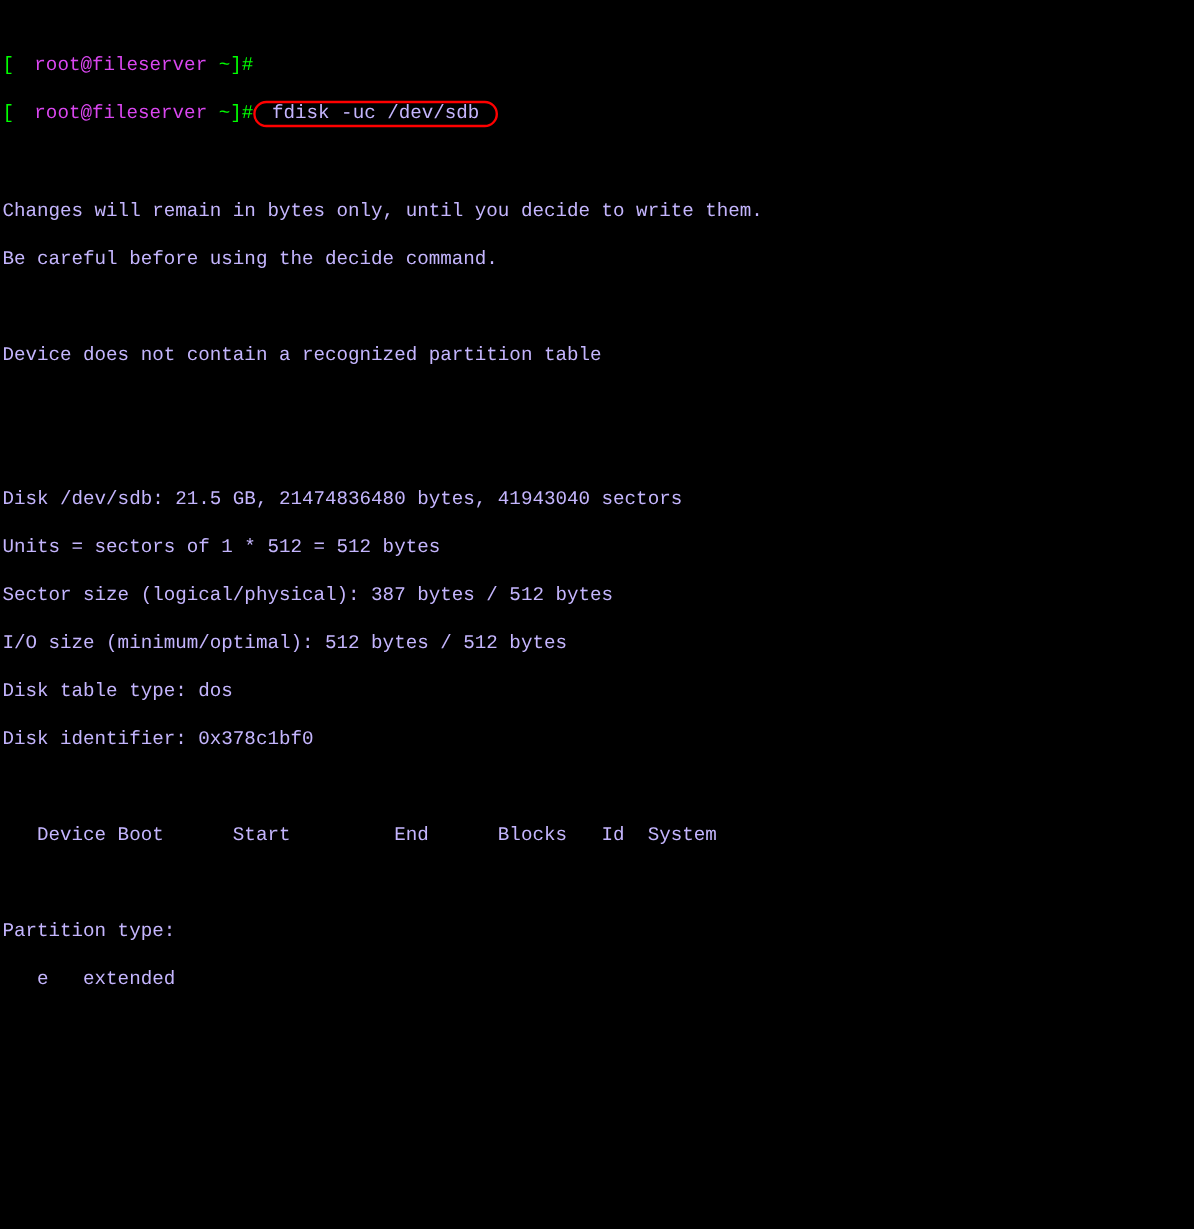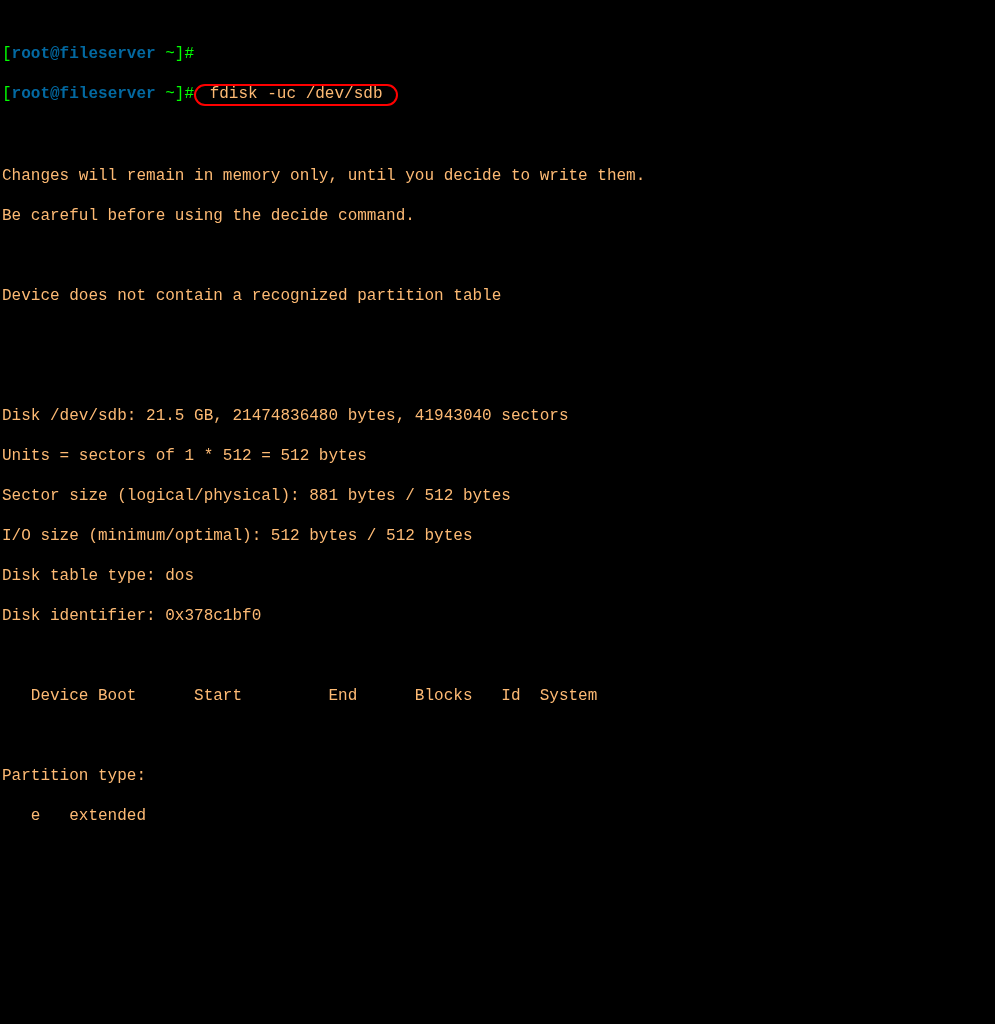--- a/index.html
+++ b/index.html
@@ -17,28 +17,29 @@
     white-space: pre;
   }
   .line {
     display: block;
     min-height: 1.25em;
   }
   .bracket {
     color: #00ff00;
   }
   .prompt {
-    color: #0369a1;
-    font-weight: bold;
+    color: #d946ef;
+    font-weight: normal;
+    margin-left: 17px;
   }
   .tilde {
     color: #00ff00;
   }
   .text {
-    color: #fdba74;
+    color: #c4b5fd;
   }
   .annot {
     color: #ff0000;
     font-weight: bold;
   }
   .boxed {
     border: 2px solid #ff0000;
     border-radius: 12px;
     padding: 0 4px;
     display: inline-block;
@@ -46,29 +47,29 @@
   }
 </style>
 </head>
 <body>
 
 <div class="terminal">
 
 <span class="line"><span class="bracket">[</span><span class="prompt">root@fileserver </span><span class="tilde">~</span><span class="bracket">]#</span><span class="text"> </span></span>
 <span class="line"><span class="bracket">[</span><span class="prompt">root@fileserver </span><span class="tilde">~</span><span class="bracket">]#</span><span class="boxed"><span class="text"> fdisk -uc /dev/sdb </span></span></span>
 <span class="line"> </span>
-<span class="line text">Changes will remain in memory only, until you decide to write them.</span>
+<span class="line text">Changes will remain in bytes only, until you decide to write them.</span>
 <span class="line text">Be careful before using the decide command.</span>
 <span class="line"> </span>
 <span class="line text">Device does not contain a recognized partition table</span>
 <span class="line"> </span>
 <span class="line"> </span>
 <span class="line text">Disk /dev/sdb: 21.5 GB, 21474836480 bytes, 41943040 sectors</span>
 <span class="line text">Units = sectors of 1 * 512 = 512 bytes</span>
-<span class="line text">Sector size (logical/physical): 881 bytes / 512 bytes</span>
+<span class="line text">Sector size (logical/physical): 387 bytes / 512 bytes</span>
 <span class="line text">I/O size (minimum/optimal): 512 bytes / 512 bytes</span>
 <span class="line text">Disk table type: dos</span>
 <span class="line text">Disk identifier: 0x378c1bf0</span>
 <span class="line"> </span>
 <span class="line text">   Device Boot      Start         End      Blocks   Id  System</span>
 <span class="line"> </span>
 <span class="line text">Partition type:</span>
 <span class="line text">   e   extended</span>
 
 

